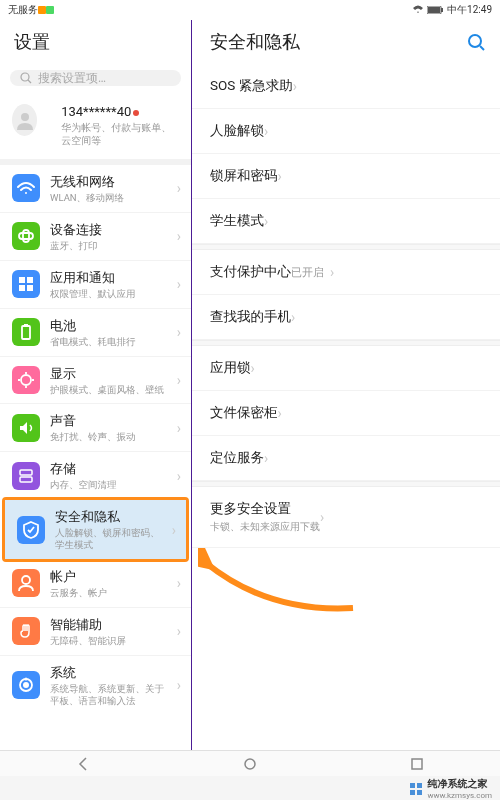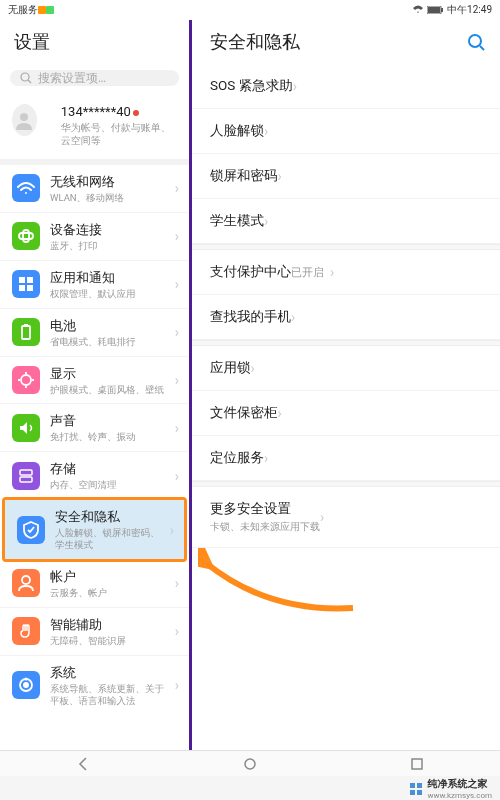--- a/index.html
+++ b/index.html
@@ -2,21 +2,21 @@
 <html><head>
 <meta charset="utf-8">
 <style>
   * { box-sizing: border-box; margin: 0; padding: 0; }
   html, body { width: 500px; height: 800px; font-family: -apple-system, "Segoe UI", Roboto, "PingFang SC", "Microsoft YaHei", sans-serif; background: #f5f5f5; overflow: hidden; }
   .statusbar { height: 20px; background: #fff; display: flex; justify-content: space-between; align-items: center; padding: 0 8px; font-size: 10px; color: #333; }
   .sb-left { display: flex; align-items: center; }
   .sb-right { display: flex; align-items: center; gap: 4px; }
   .sb-sq { width: 8px; height: 8px; border-radius: 1px; }
   .app { display: flex; height: 756px; background: #fff; }
-  .left { width: 192px; border-right: 3px solid #4c1d95; background: #fff; overflow-y: auto; }
+  .left { width: 192px; border-right: 1px solid #4c1d95; background: #fff; overflow-y: auto; }
   .right { flex: 1; background: #fff; overflow-y: auto; position: relative; }
   .left-title { font-size: 18px; font-weight: 500; padding: 10px 14px 10px; color: #222; }
   .search { margin: 6px 10px 8px; background: #f1f1f1; border-radius: 16px; height: 16px; display: flex; align-items: center; padding: 0 10px; color: #aaa; font-size: 12px; }
   .search svg { margin-right: 6px; flex-shrink:0; }
   .acct { display: flex; align-items: flex-start; padding: 10px 12px 12px; gap: 24px; border-bottom: 6px solid #f2f2f2; }
   .avatar { width: 32px; height: 32px; border-radius: 50%; background: #eee; display:flex; align-items:center; justify-content:center; }
   .acct-text .phone { font-size: 13px; color: #222; }
   .acct-text .dot { display:inline-block; width:6px; height:6px; border-radius:50%; background:#e74c3c; margin-left:2px; vertical-align:middle;}
   .acct-text .sub { font-size: 10px; color: #999; margin-top: 2px; line-height:1.3; }
   .menu-item { display: flex; align-items: center; padding: 8px 6px 8px 12px; gap: 10px; position: relative; }

